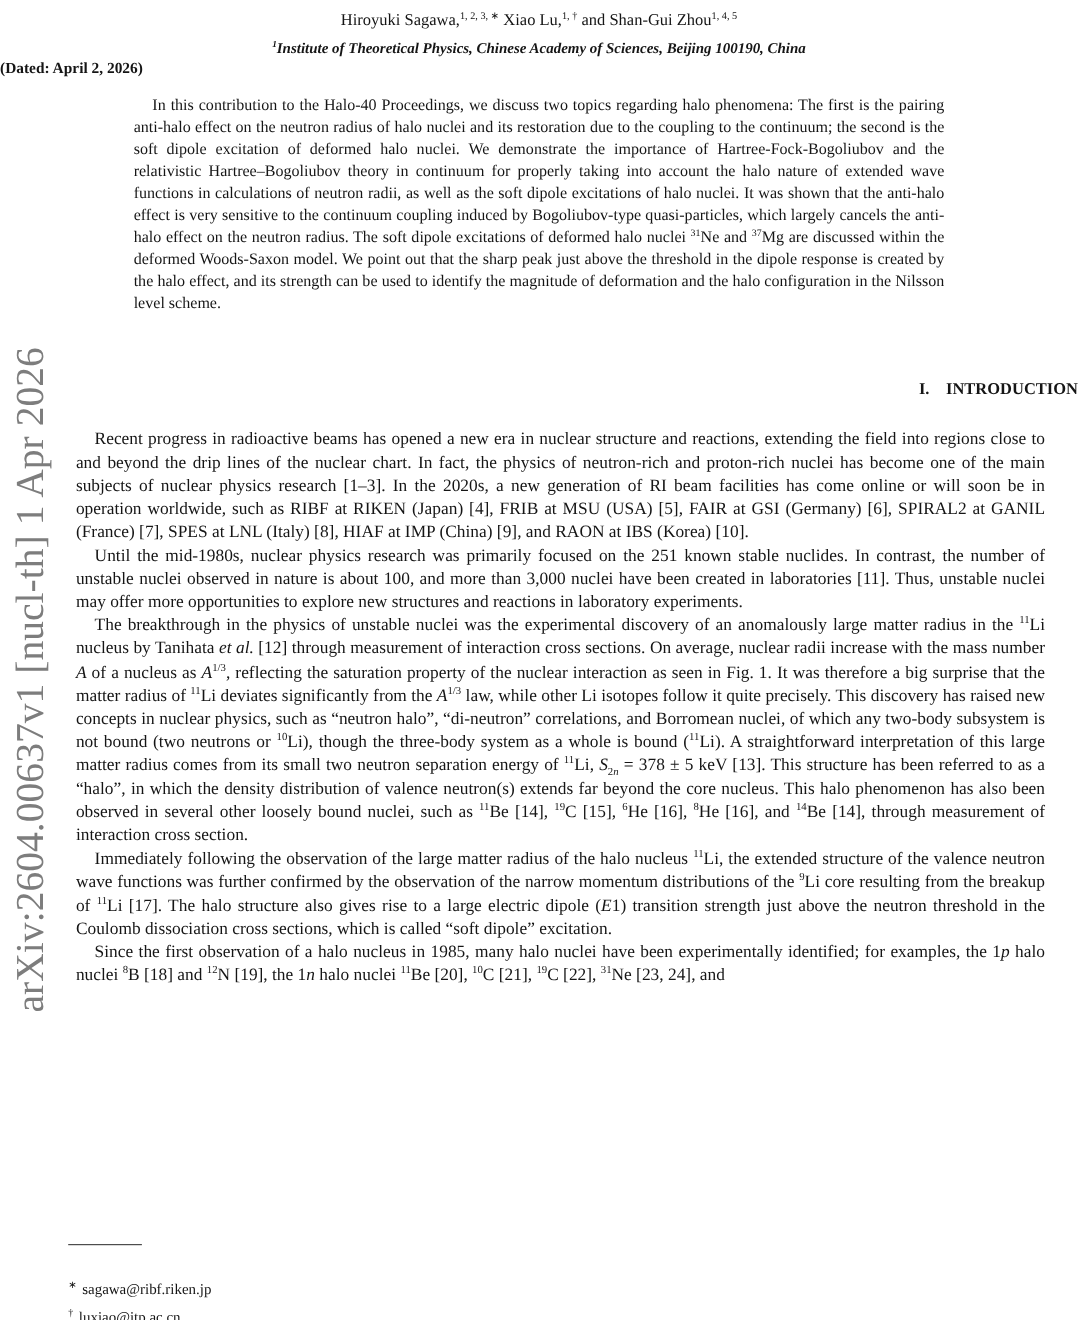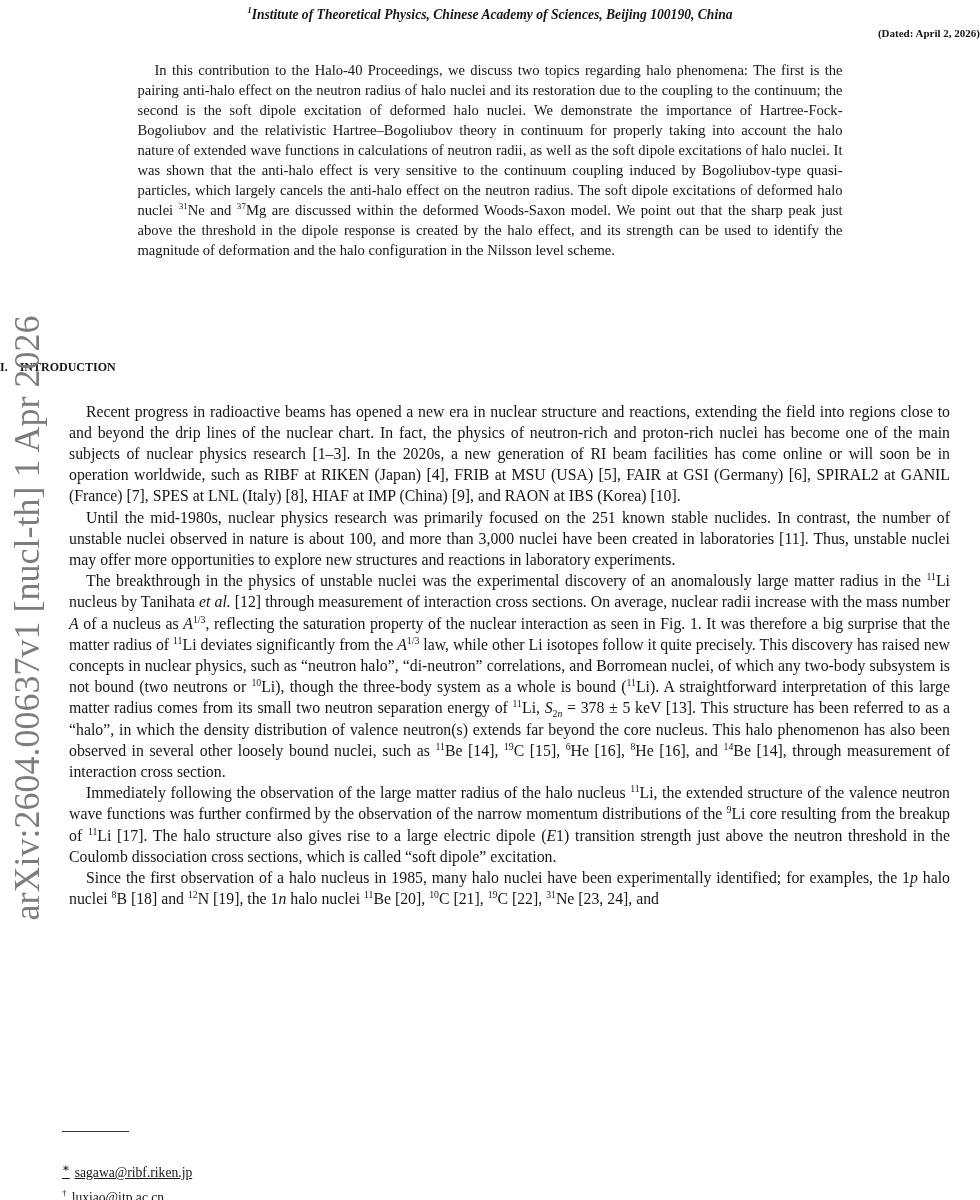--- a/index.html
+++ b/index.html
@@ -38,68 +38,69 @@
   .affils {
     margin-top:5px;
     text-align:center;
     font-style:italic;
     font-size:13.6px;
     line-height:19.3px;
     font-weight:bold;
   }
   .affil-line { white-space:nowrap; }
   .dateline {
-    text-align:right;
+    text-align:left;
     font-style:normal;
-    font-size:11px;
+    font-size:14px;
     line-height:19.3px;
   }
   .abstract {
     margin:13px auto 0 auto;
     width:737px;
     text-align:justify;
     font-size:14.6px;
     line-height:20px;
   }
-  .abstract p { margin:16px; text-indent:17px; }
+  .abstract p { margin:0; text-indent:17px; }
   .section-heading {
-    margin-top:100px;
-    text-align:left;
+    margin-top:60px;
+    text-align:right;
     font-weight:bold;
-    font-size:12px;
+    font-size:15px;
     white-space:pre;
   }
   .bodytext {
     margin:26px 30px 0 69px;
     text-align:justify;
     font-size:15.8px;
     line-height:21.2px;
   }
   .bodytext p { margin:0; text-indent:17px; }
   .footnotes {
     position:absolute;
     left:62px; top:1131px;
     font-size:13.6px;
   }
   .fn-rule {
     width:67px; height:0;
     border-top:1.4px solid #3a3a3a;
     margin-bottom:26px;
   }
-  .fn-item { line-height:20px; padding-left:14px; text-indent:-14px;text-decoration:underline; }
+  .fn-item { line-height:20px; padding-left:14px; text-indent:-14px; }
   .fn-item .fn-marker { font-size:0.68em; vertical-align:super; margin-right:5px; }
 </style>
 </head>
 <body>
 
 <div class="page">
 
   <div class="watermark">arXiv:2604.00637v1  [nucl-th]  1 Apr 2026</div>
 
 
+  <div class="authors">Hiroyuki Sagawa,<sup>1, 2, 3, ∗</sup> Xiao Lu,<sup>1, †</sup> and Shan-Gui Zhou<sup>1, 4, 5</sup></div>
 
   <div class="affils">
     <div class="affil-line"><sup>1</sup>Institute of Theoretical Physics, Chinese Academy of Sciences, Beijing 100190, China</div>
     <div class="dateline">(Dated: April 2, 2026)</div>
   </div>
 
   <div class="abstract">
     <p>In this contribution to the Halo-40 Proceedings, we discuss two topics regarding halo phenomena: The first is the pairing anti-halo effect on the neutron radius of halo nuclei and its restoration due to the coupling to the continuum; the second is the soft dipole excitation of deformed halo nuclei. We demonstrate the importance of Hartree-Fock-Bogoliubov and the relativistic Hartree–Bogoliubov theory in continuum for properly taking into account the halo nature of extended wave functions in calculations of neutron radii, as well as the soft dipole excitations of halo nuclei. It was shown that the anti-halo effect is very sensitive to the continuum coupling induced by Bogoliubov-type quasi-particles, which largely cancels the anti-halo effect on the neutron radius. The soft dipole excitations of deformed halo nuclei <sup>31</sup>Ne and <sup>37</sup>Mg are discussed within the deformed Woods-Saxon model. We point out that the sharp peak just above the threshold in the dipole response is created by the halo effect, and its strength can be used to identify the magnitude of deformation and the halo configuration in the Nilsson level scheme.</p>
   </div>
 

